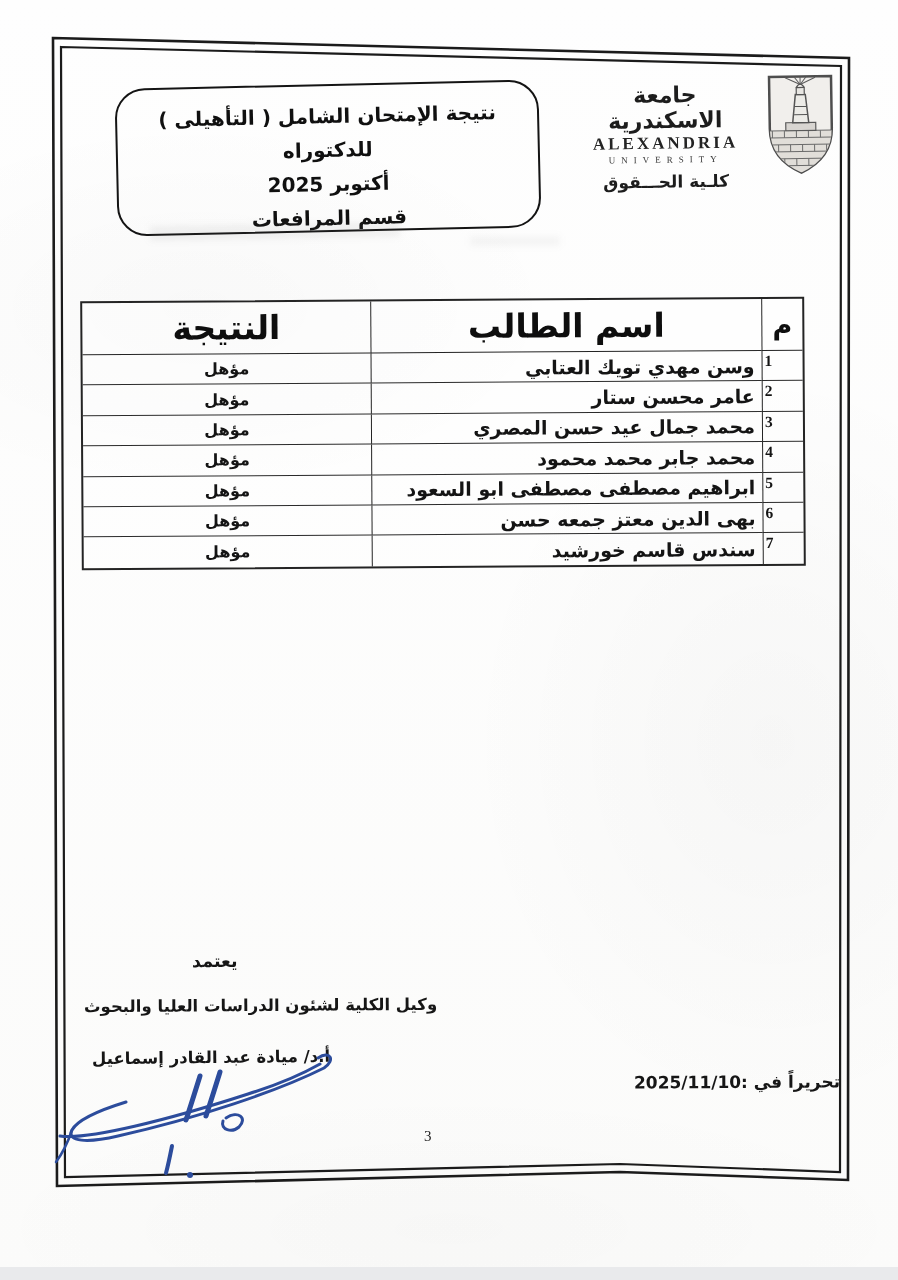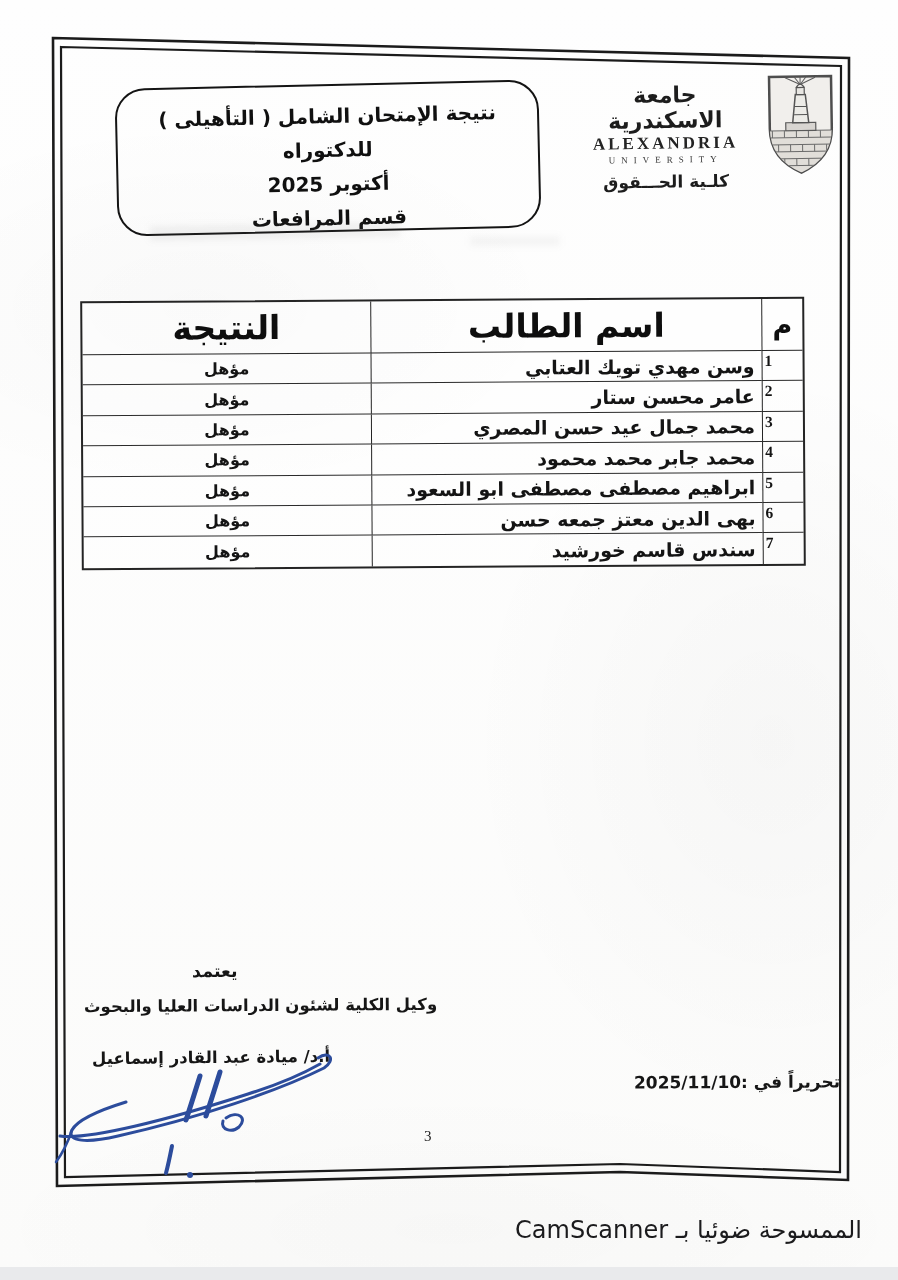--- a/index.html
+++ b/index.html
@@ -74,21 +74,21 @@
     border-left:1.7px solid #242424;
   }
   .c-name{
     font-size:19px;align-items:center;justify-content:flex-start;
     padding-right:7px;border-left:1.7px solid #242424;white-space:nowrap;
   }
   .c-result{font-size:16px;align-items:center;justify-content:center;}
   .last{border-bottom:none;}
   
   .ar-abs{position:absolute;direction:rtl;font-weight:bold;color:#161616;white-space:nowrap;}
-  .approve{left:192px;top:951px;font-size:17.5px;transform:rotate(-0.4deg);margin-top:10px;}
+  .approve{left:192px;top:951px;font-size:17.5px;transform:rotate(-0.4deg);}
   .vice{left:84px;top:996px;font-size:16.5px;transform:rotate(-0.4deg);}
   .signame{left:92px;top:1048px;font-size:16.5px;transform:rotate(-0.6deg);}
   .dateline{left:634px;top:1072px;font-size:17px;transform:rotate(-0.3deg);}
   .pagenum{position:absolute;left:424px;top:1128px;font-size:15px;
     font-family:"Liberation Serif",serif;color:#222;}
   .sig-svg{position:absolute;left:48px;top:1036px;}
   
   .camscanner{
     position:absolute;right:36px;top:1216px;
     direction:rtl;font-size:24px;color:#1b1b1d;white-space:nowrap;
@@ -201,16 +201,15 @@
       <path d="M 172,36 C 167,52 162,68 158,80" stroke-width="5"></path>
       <path d="M 178,82 C 190,74 200,82 191,91 C 184,97 172,94 175,85" stroke-width="3"></path>
       <path d="M 124,110 C 122,120 120,130 118,137" stroke-width="4"></path>
       <path d="M 24,94 C 20,106 14,118 8,126" stroke-width="2.5"></path>
       <circle cx="142" cy="139" r="3" fill="#2c4c9c" stroke="none"></circle>
     </g>
   </svg>
 
   <div class="pagenum">3</div>
 
-  <div class="camscanner">الممسوحة ضوئيا بـ CamScanner</div>
   <div class="strip"></div>
 
 </div>
 
 </body></html>

